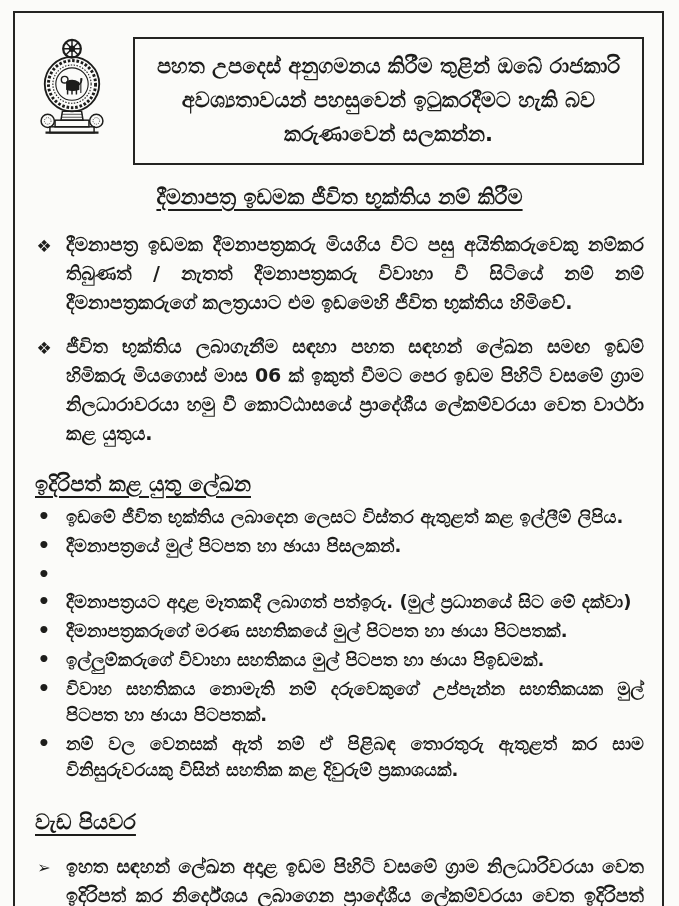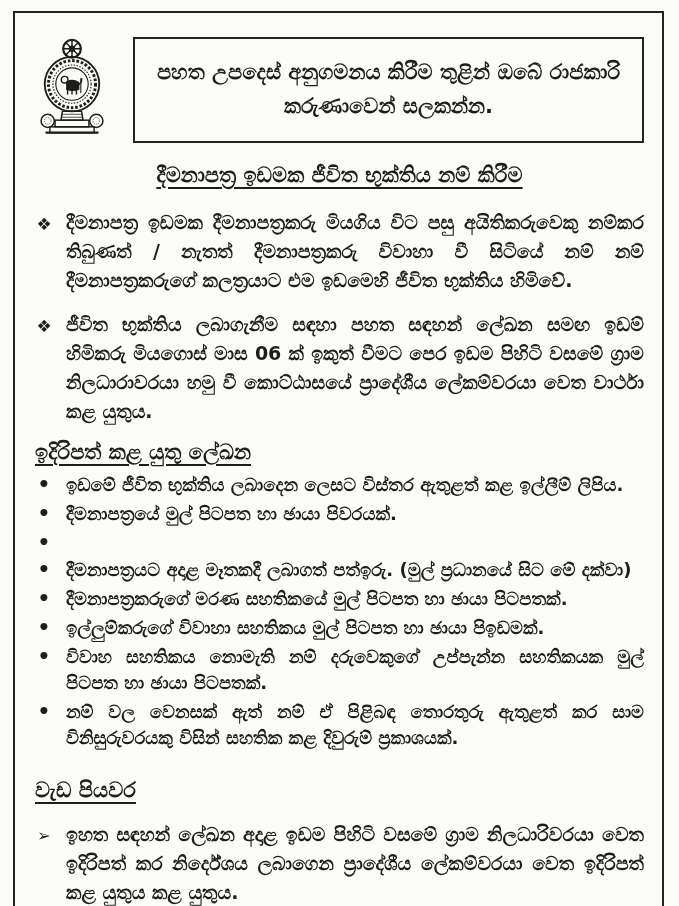--- a/index.html
+++ b/index.html
@@ -98,52 +98,53 @@
           <circle cx="17" cy="114" r="4.5" stroke-width="1" stroke-dasharray="1.5 1.5"></circle>
           <circle cx="83" cy="114" r="9" stroke-width="2"></circle>
           <circle cx="83" cy="114" r="4.5" stroke-width="1" stroke-dasharray="1.5 1.5"></circle>
         </svg>
       </div>
 
       <div class="notice-box">
 
           <div>පහත උපදෙස් අනුගමනය කිරීම තුළින් ඔබේ රාජකාරි</div>
 
+          <div>අවශ්‍යතාවයන් පහසුවෙන් ඉටුකරදීමට හැකි බව</div>
 
           <div>කරුණාවෙන් සලකන්න.</div>
         </div>
     </div>
 
     <div class="doc-title">දීමනාපත්‍ර ඉඩමක ජීවිත භුක්තිය නම් කිරීම</div>
 
     <div class="intro-list">
 
         <div class="row">
           <span class="mk">❖</span>
           <span>දීමනාපත්‍ර ඉඩමක දීමනාපත්‍රකරු මියගිය විට පසු අයිතිකරුවෙකු නම්කර තිබුණත් / නැතත් දීමනාපත්‍රකරු විවාහා වී සිටියේ නම් නම් දීමනාපත්‍රකරුගේ කලත්‍රයාට එම ඉඩමෙහි ජීවිත භුක්තිය හිමිවේ.</span>
         </div>
 
         <div class="row">
           <span class="mk">❖</span>
           <span>ජීවිත භුක්තිය ලබාගැනීම සඳහා පහත සඳහන් ලේඛන සමඟ ඉඩම් හිමිකරු මියගොස් මාස 06 ක් ඉකුත් වීමට පෙර ඉඩම පිහිටි වසමේ ග්‍රාම නිලධාරාවරයා හමු වී කොට්ඨාසයේ ප්‍රාදේශීය ලේකම්වරයා වෙත වාර්ථා කළ යුතුය.</span>
         </div>
       </div>
 
-    <div class="section-heading" style="margin-top:14px;">ඉදිරිපත් කළ යුතු ලේඛන</div>
+    <div class="section-heading" style="margin-top:24px;">ඉදිරිපත් කළ යුතු ලේඛන</div>
 
     <div class="doc-list">
 
         <div class="row">
           <span class="mk">•</span>
           <span>ඉඩමේ  ජීවිත භුක්තිය ලබාදෙන ලෙසට විස්තර ඇතුළත් කළ ඉල්ලීම් ලිපිය.</span>
         </div>
 
         <div class="row">
           <span class="mk">•</span>
-          <span>දීමනාපත්‍රයේ මුල් පිටපත හා ඡායා පිවරයක්.</span>
+          <span>දීමනාපත්‍රයේ මුල් පිටපත හා ඡායා පිසලකන්.</span>
         </div>
 
         <div class="row">
           <span class="mk">•</span>
         </div>
 
         <div class="row">
           <span class="mk">•</span>
           <span>දීමනාපත්‍රයට අදාළ මෑතකදී ලබාගත් පත්ඉරු. (මුල් ප්‍රධානයේ සිට මේ දක්වා)</span>
         </div>

